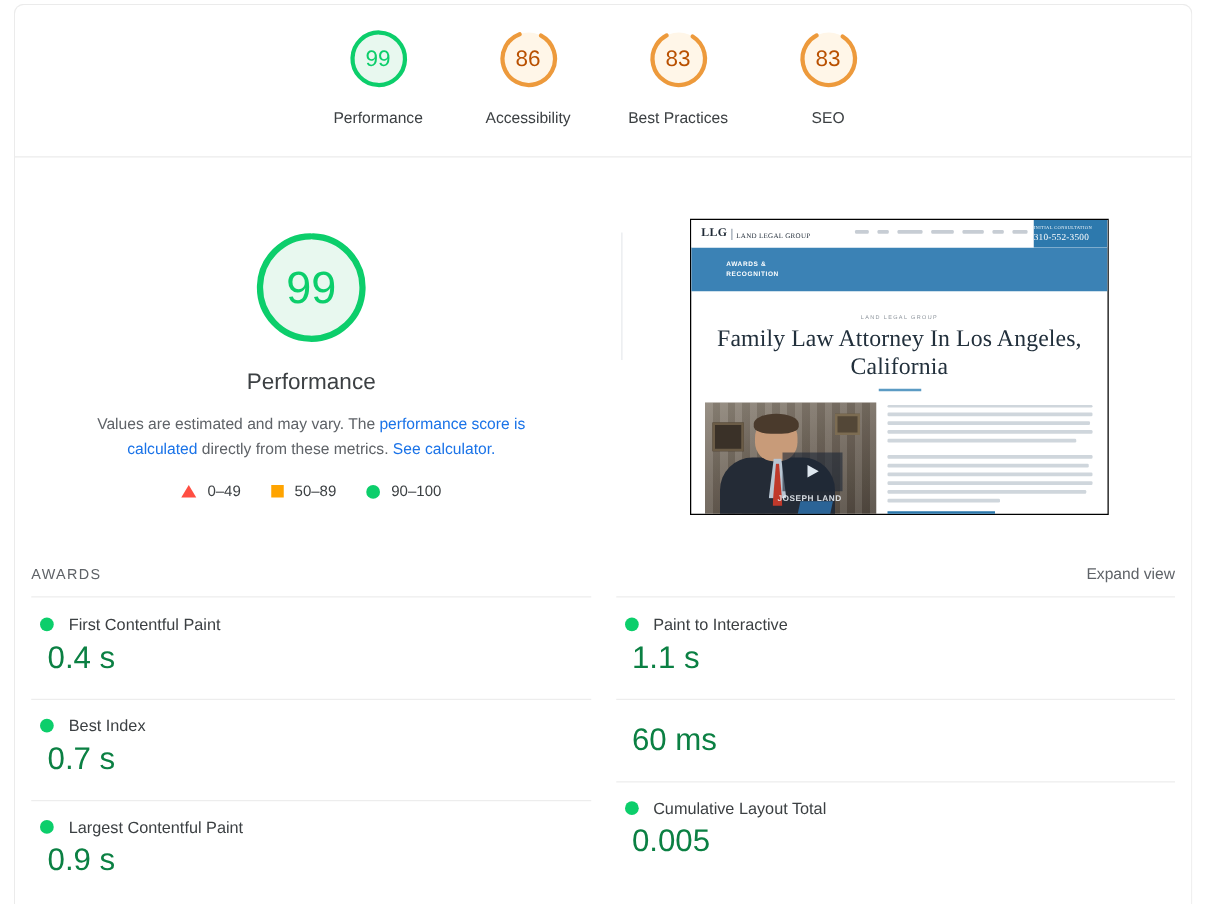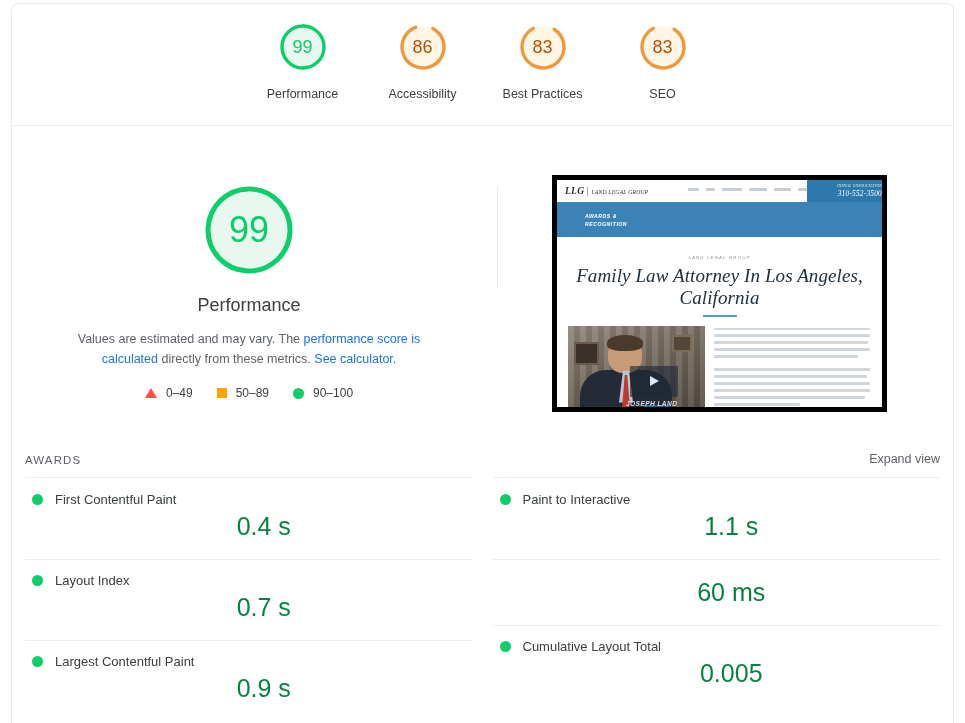--- a/index.html
+++ b/index.html
@@ -144,26 +144,25 @@
     flex: 1;
     display: flex;
     justify-content: center;
     padding-top: 3px;
   }
 
   
   .thumb {
     width: 335px;
     height: 237px;
-    border: 5px solid #000000;
+    border: 1px solid #000000;
     background: #ffffff;
     overflow: hidden;
     position: relative;
     font-family: "Liberation Serif", serif;
-    font-style: italic;
   }
   .thumb-nav {
     height: 22px;
     background: #fff;
     display: flex;
     align-items: center;
     padding-left: 8px;
     position: relative;
   }
   .thumb-logo {
@@ -188,26 +187,26 @@
   }
   .thumb-nav-links span {
     display: block;
     height: 3px;
     background: #c7cdd4;
     border-radius: 1px;
   }
   .thumb-cta {
     position: absolute;
     right: 0; top: 0;
-    width: 75px; height: 22px;
+    width: 59px; height: 22px;
     background: #2d79ad;
     color: #fff;
     display: flex;
     flex-direction: column;
-    align-items: flex-end;
+    align-items: flex-start;
     justify-content: center;
   }
   .thumb-cta .c1 { font-size: 3.6px; letter-spacing: .3px; opacity:.92; }
   .thumb-cta .c2 { font-size: 7.4px; letter-spacing: .2px; margin-top: 1px; }
 
   .thumb-banner {
     height: 35px;
     background: #3b82b5;
     display: flex;
     align-items: center;
@@ -350,39 +349,38 @@
   .expand-view {
     font-size: 12.5px;
     color: #5f6368;
     cursor: pointer;
   }
   .metrics-grid {
     display: flex;
     padding: 0 13px;
     margin-top: 11px;
     gap: 20px;
-    text-align: center;
   }
   .metrics-col { flex: 1; }
   .metric-row {
     border-top: 1px solid #ededed;
     padding: 13px 0 18px 0;
   }
   .metric-row:first-child { padding-top: 14px; }
   .metric-head { display: flex; align-items: center; gap: 12px; }
   .metric-dot {
     width: 11px; height: 11px; border-radius: 50%;
     background: #0cce6b;
     flex: none;
     margin-left: 7px;
   }
   .metric-name { font-size: 13px; color: #3c4043; }
   .metric-value {
     margin-top: 5px;
-    margin-left: 30px;
+    margin-left: 13px;
     font-size: 25px;
     color: #0b8043;
     line-height: 1.15;
   }
 </style>
 </head>
 <body>
 
 <div class="report-card">
 
@@ -562,21 +560,21 @@
           <div class="metric-head">
             <span class="metric-dot"></span>
             <span class="metric-name">First Contentful Paint</span>
           </div>
           <div class="metric-value">0.4 s</div>
         </div>
 
         <div class="metric-row">
           <div class="metric-head">
             <span class="metric-dot"></span>
-            <span class="metric-name">Layout Index</span>
+            <span class="metric-name">Best Index</span>
           </div>
           <div class="metric-value">0.7 s</div>
         </div>
 
         <div class="metric-row">
           <div class="metric-head">
             <span class="metric-dot"></span>
             <span class="metric-name">Largest Contentful Paint</span>
           </div>
           <div class="metric-value">0.9 s</div>

